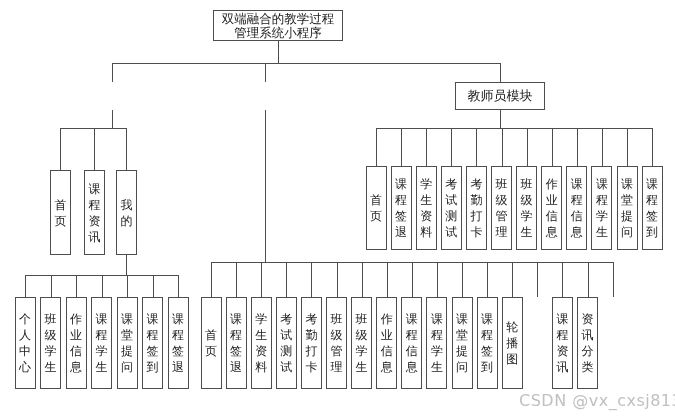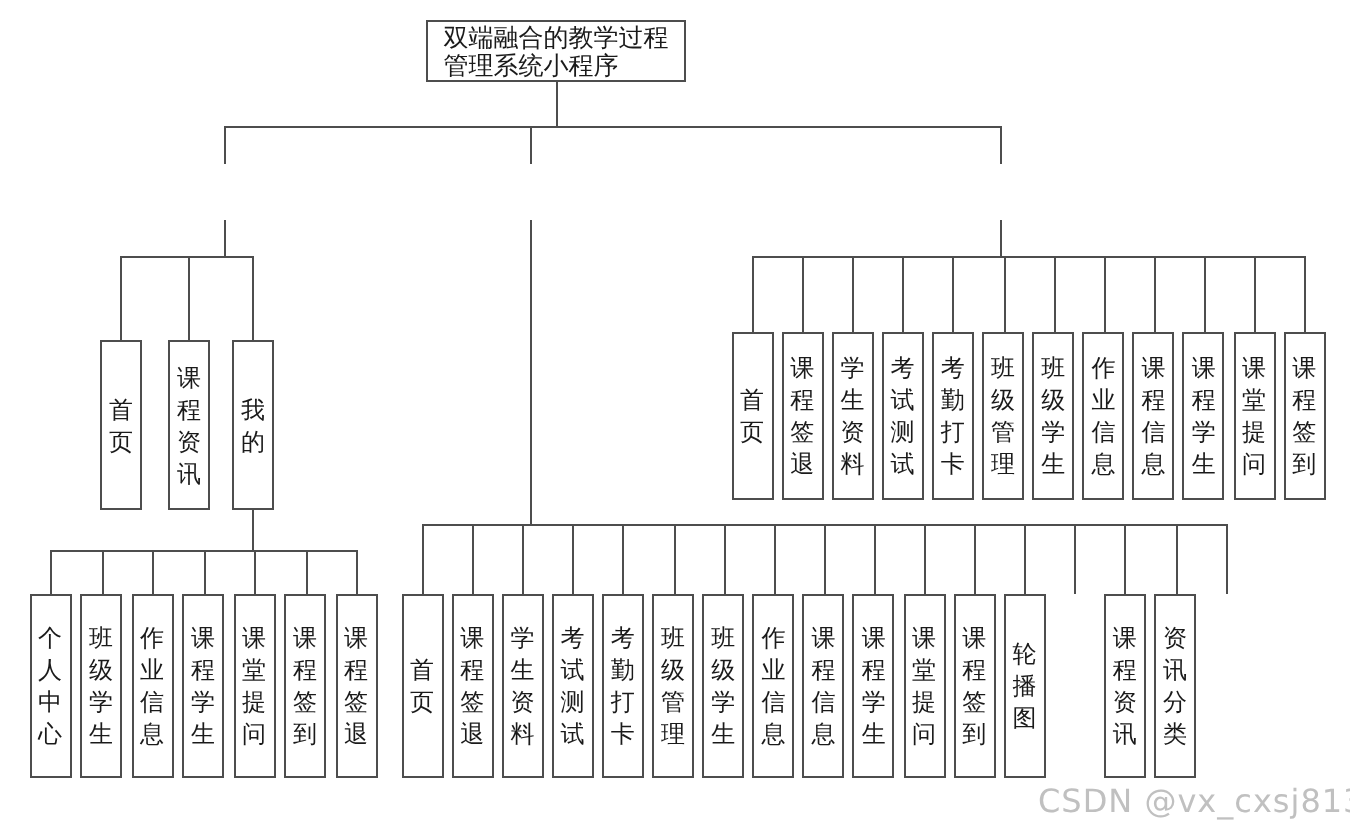--- a/index.html
+++ b/index.html
@@ -6,21 +6,21 @@
   .canvas{
     position:relative;width:675px;height:416px;overflow:hidden;
     background:var(--background,#ffffff);
     font-family:"DejaVu Sans","Liberation Sans",sans-serif;
     color:var(--text,#1a1a1a);
   }
   .node{
     position:absolute;box-sizing:border-box;
     border:1px solid var(--border,#4d4d4d);background:#fff;
     display:flex;align-items:center;justify-content:center;
-    font-size:13px;
+    text-align:center;font-size:13px;
   }
   .root{left:213px;top:10px;width:130px;height:31px;font-size:12.5px;line-height:14px;white-space:pre-line;}
   .module{top:82px;width:90px;height:28px;}
   .vbox{
     position:absolute;box-sizing:border-box;width:21px;padding:0 2px;
     border:1px solid var(--border,#4d4d4d);background:#fff;
     display:flex;align-items:center;justify-content:center;
     text-align:center;word-break:break-all;font-size:12px;line-height:16px;
   }
   .s{top:170px;height:85px;}
@@ -39,20 +39,21 @@
   }
 </style>
 </head>
 <body>
 
 <div class="canvas">
 
   <div class="node root">双端融合的教学过程
 管理系统小程序</div>
 
+  <div class="node module" style="left:455px">教师员模块</div>
 
   <div class="vl" style="left:278px;top:41px;height:22px"></div>
   <div class="hl" style="left:112px;top:63px;width:389px"></div>
   <div class="vl" style="left:112px;top:63px;height:19px"></div>
   <div class="vl" style="left:265px;top:63px;height:19px"></div>
   <div class="vl" style="left:500px;top:63px;height:19px"></div>
 
   <div class="vl" style="left:112px;top:110px;height:18px"></div>
   <div class="hl" style="left:60px;top:128px;width:67px"></div>
   <div class="vl sd" style="left:60px"></div>

